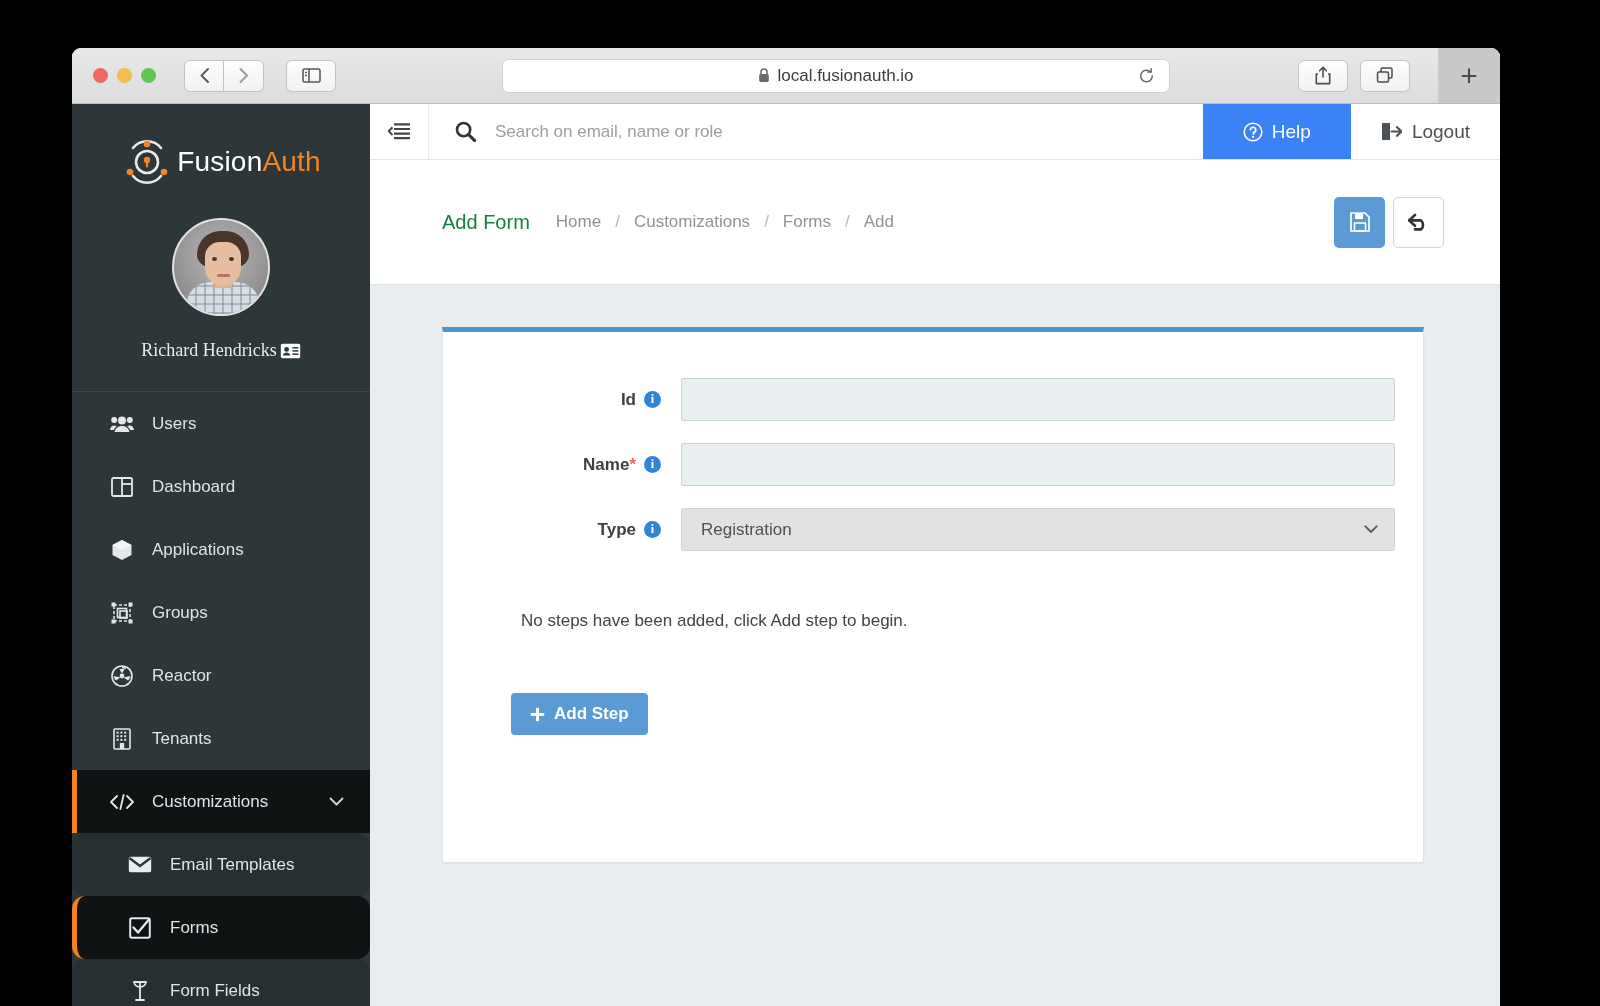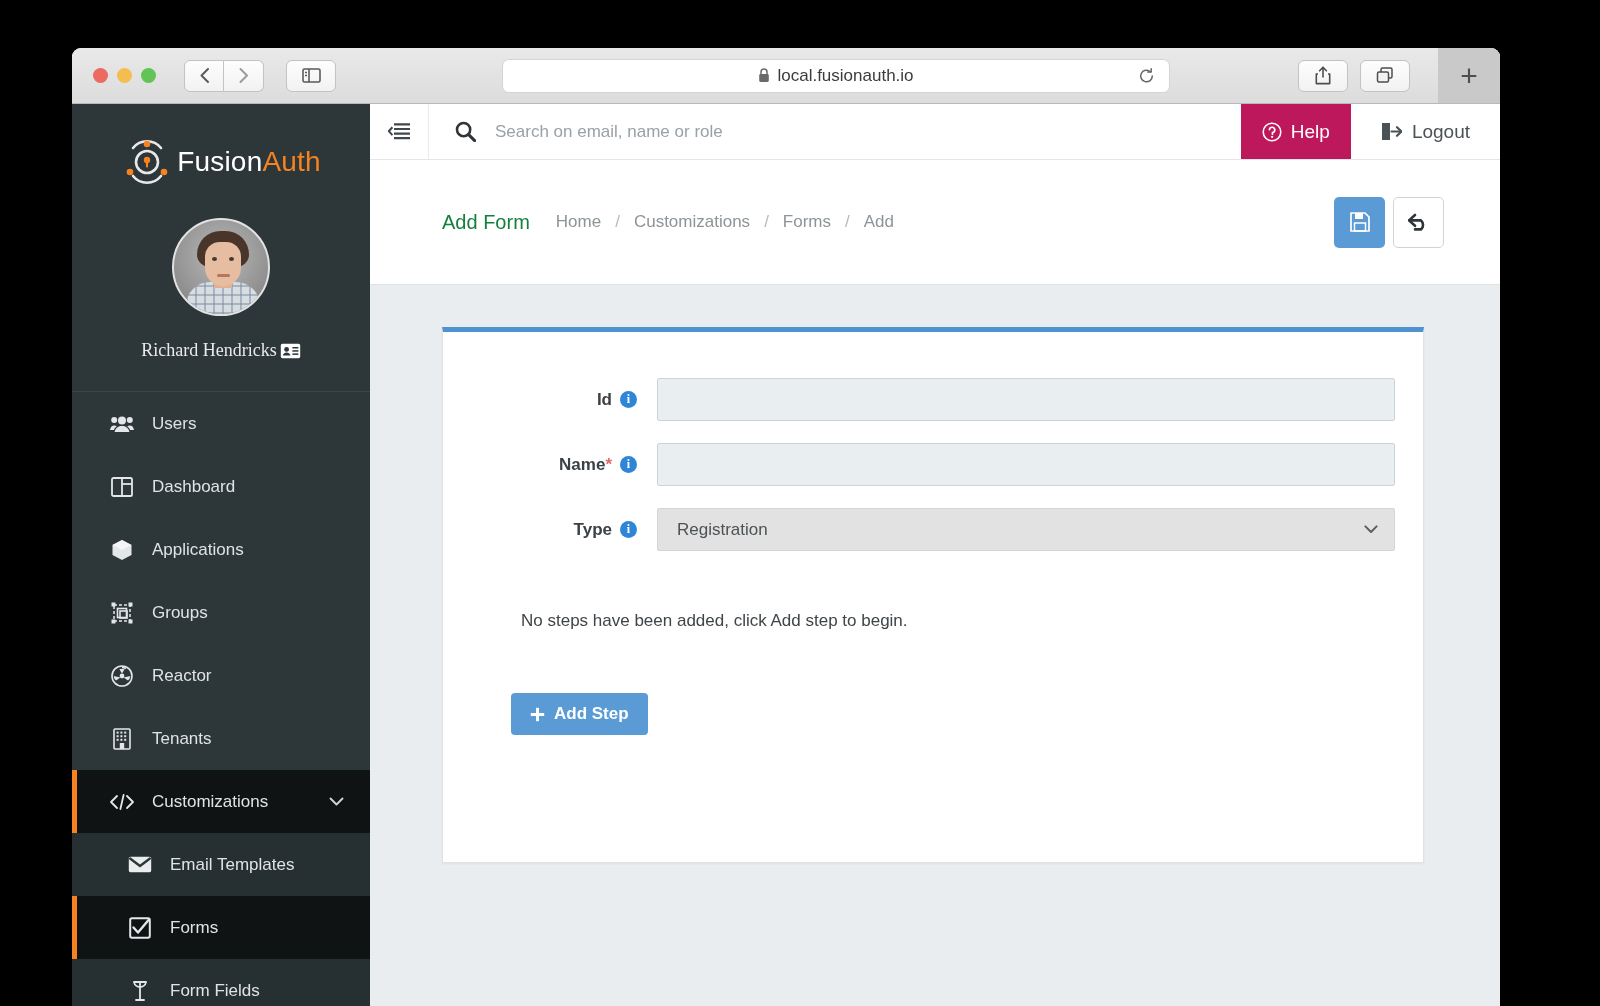--- a/index.html
+++ b/index.html
@@ -122,44 +122,44 @@
     font-size: 17px;
     color: #dfe3e5;
     border-left: 5px solid transparent;
     position: relative;
   }
   .nav-item .nav-ico {
     width: 26px; margin-right: 17px;
     display: flex; align-items: center; justify-content: center;
   }
   .nav-item.active { background: #101314; border-left-color: #f58320; }
-  .nav-item.sub { padding-left: 50px; background: #262f32; font-size: 17px; }
+  .nav-item.sub { padding-left: 50px; background: #262f32; font-size: 17px; border-radius: 13px; }
   .nav-item.sub.active { background: #101314; border-left-color: #f58320; }
   .chev-right { margin-left: auto; margin-right: 26px; font-size: 15px; color: #cfd4d6; }
 
   
   .main { flex: 1; background: #e9edf0; display: flex; flex-direction: column; min-width: 0; }
 
   .topbar {
     height: 56px; background: #fff;
     border-bottom: 1px solid #e3e6e8;
     display: flex; align-items: stretch;
   }
   .hamburger {
     width: 59px; display: flex; align-items: center; justify-content: center;
     border-right: 1px solid #e8eaec; color: #41484b;
   }
   .search {
     flex: 1; display: flex; align-items: center; gap: 19px; padding-left: 26px;
   }
   .search-ph { font-size: 17px; color: #9aa1a6; }
   .help-btn {
-    background: #be185d; color: #fff;
+    background: #3b82f6; color: #fff;
     display: flex; align-items: center; gap: 9px;
-    padding: 0 21px; font-size: 19px;
+    padding: 0 40px; font-size: 19px;
   }
   .logout-btn {
     color: #4b5256; display: flex; align-items: center; gap: 10px;
     padding: 0 30px; font-size: 19px;
   }
 
   .pagehead {
     height: 125px; background: #fff;
     border-bottom: 1px solid #dde2e5;
     display: flex; align-items: center;
@@ -181,21 +181,21 @@
     background: #fff;
     border: 1px solid #dfe3e6;
     border-top: 5px solid #4e93d0;
     box-shadow: 0 1px 2px rgba(0,0,0,.05);
     height: 536px;
     padding: 46px 28px 0 0;
   }
 
   .frow { display: flex; align-items: center; margin-bottom: 22px; }
   .flabel {
-    width: 214px; text-align: right; padding-right: 20px;
+    width: 238px; text-align: right; padding-right: 20px;
     font-size: 17px; font-weight: bold; color: #3b4144;
     display: flex; align-items: center; justify-content: flex-end; gap: 8px;
   }
   .req { color: #e06a6a; }
   .info-i {
     width: 17px; height: 17px; border-radius: 50%;
     background: #2f86d6; color: #fff;
     font-size: 12px; font-weight: bold;
     display: inline-flex; align-items: center; justify-content: center;
     font-family: "Liberation Serif", serif;

